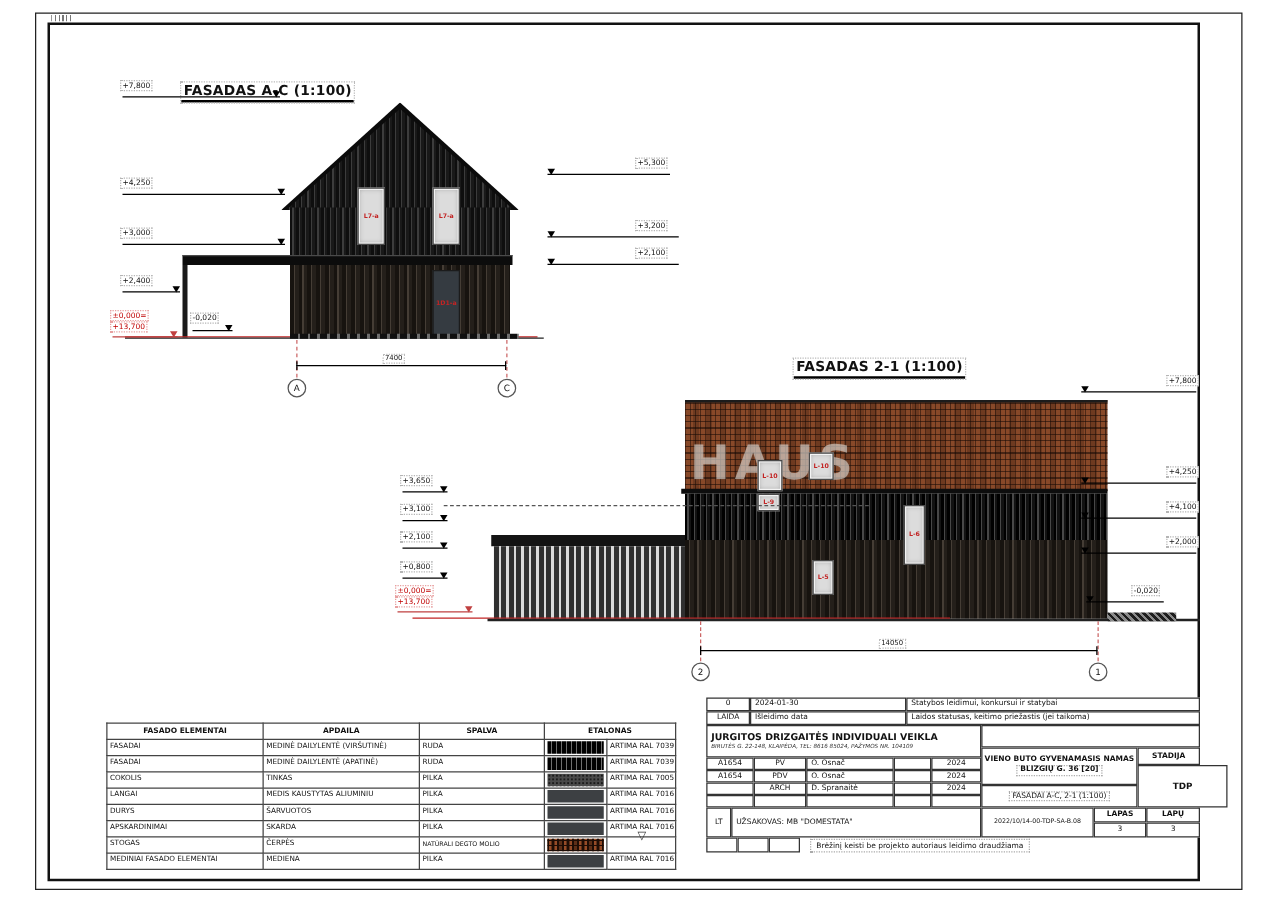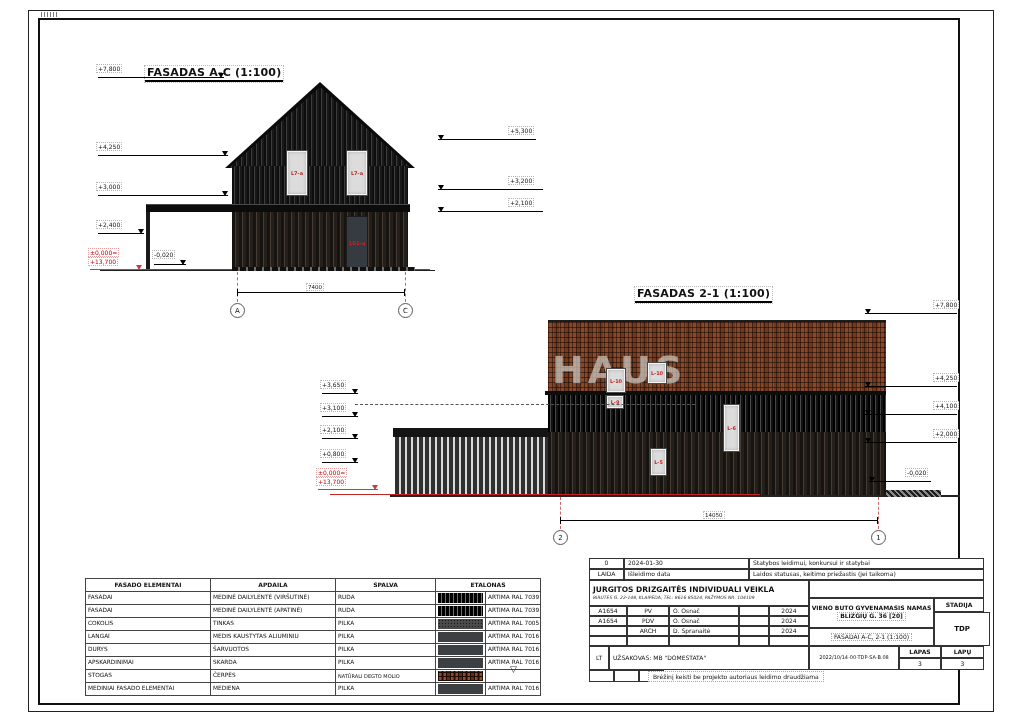--- a/index.html
+++ b/index.html
@@ -67,21 +67,21 @@
   .sw-wood{background:repeating-linear-gradient(90deg,#000 0 3px,#6e6e6e 3px 4px);}
   .sw-stucco{background-color:#4a4a4a;background-image:radial-gradient(#1a1a1a 1px,transparent 1px);background-size:3px 3px;}
   .sw-solid{background:#3d4043;}
   .sw-tile{background-color:#5e2f17;background-image:
      repeating-linear-gradient(0deg,#1e0d05 0 1px,transparent 1px 4px),
      repeating-linear-gradient(90deg,#1e0d05 0 1px,transparent 1px 4px),
      repeating-linear-gradient(90deg,rgba(255,130,70,.35) 0 3px,transparent 3px 6px);}
   
   .tb{position:absolute;border:1px solid #333;background:#fff;font-size:6px;
       display:flex;align-items:center;justify-content:center;text-align:center;
-      box-sizing:border-box;overflow:hidden;line-height:1.15;margin-left:24px;}
+      box-sizing:border-box;overflow:hidden;line-height:1.15;}
   .tb.left{justify-content:flex-start;text-align:left;padding-left:3px;}
   .tb.bold{font-weight:bold;}
   .dotted{border:1px dotted #aaa;padding:0 2px;}
   .tri{position:absolute;font-size:9px;color:#333;}
 </style>
 </head>
 <body>
 
 <div id="sheet">
 
@@ -376,21 +376,21 @@
   <div class="tb" style="left:603px;top:636px;width:42px;height:10px;"></div>
   <div class="tb" style="left:645px;top:636px;width:70px;height:10px;"></div>
   <div class="tb" style="left:715px;top:636px;width:30px;height:10px;"></div>
   <div class="tb" style="left:745px;top:636px;width:40px;height:10px;"></div>
 
   <div class="tb bold" style="left:785px;top:598px;width:125px;height:30px;flex-direction:column;">
     <span>VIENO BUTO GYVENAMASIS NAMAS</span>
     <span class="dotted">BLIZGIŲ G. 36 [20]</span>
   </div>
   <div class="tb bold" style="left:910px;top:598px;width:50px;height:14px;">STADIJA</div>
-  <div class="tb bold" style="left:910px;top:612px;width:56px;height:34px;font-size:7px;">TDP</div>
+  <div class="tb bold" style="left:910px;top:612px;width:72px;height:34px;font-size:7px;">TDP</div>
   <div class="tb" style="left:785px;top:628px;width:125px;height:18px;">
     <span class="dotted">FASADAI A-C, 2-1 (1:100)</span>
   </div>
 
   <div class="tb" style="left:565px;top:646px;width:20px;height:24px;">LT</div>
   <div class="tb left" style="left:585px;top:646px;width:200px;height:24px;">UŽSAKOVAS: MB "DOMESTATA"</div>
   <div class="tb" style="left:785px;top:646px;width:90px;height:24px;font-size:5px;">2022/10/14-00-TDP-SA-B.08</div>
   <div class="tb bold" style="left:875px;top:646px;width:42px;height:12px;">LAPAS</div>
   <div class="tb" style="left:875px;top:658px;width:42px;height:12px;">3</div>
   <div class="tb bold" style="left:917px;top:646px;width:43px;height:12px;">LAPŲ</div>

